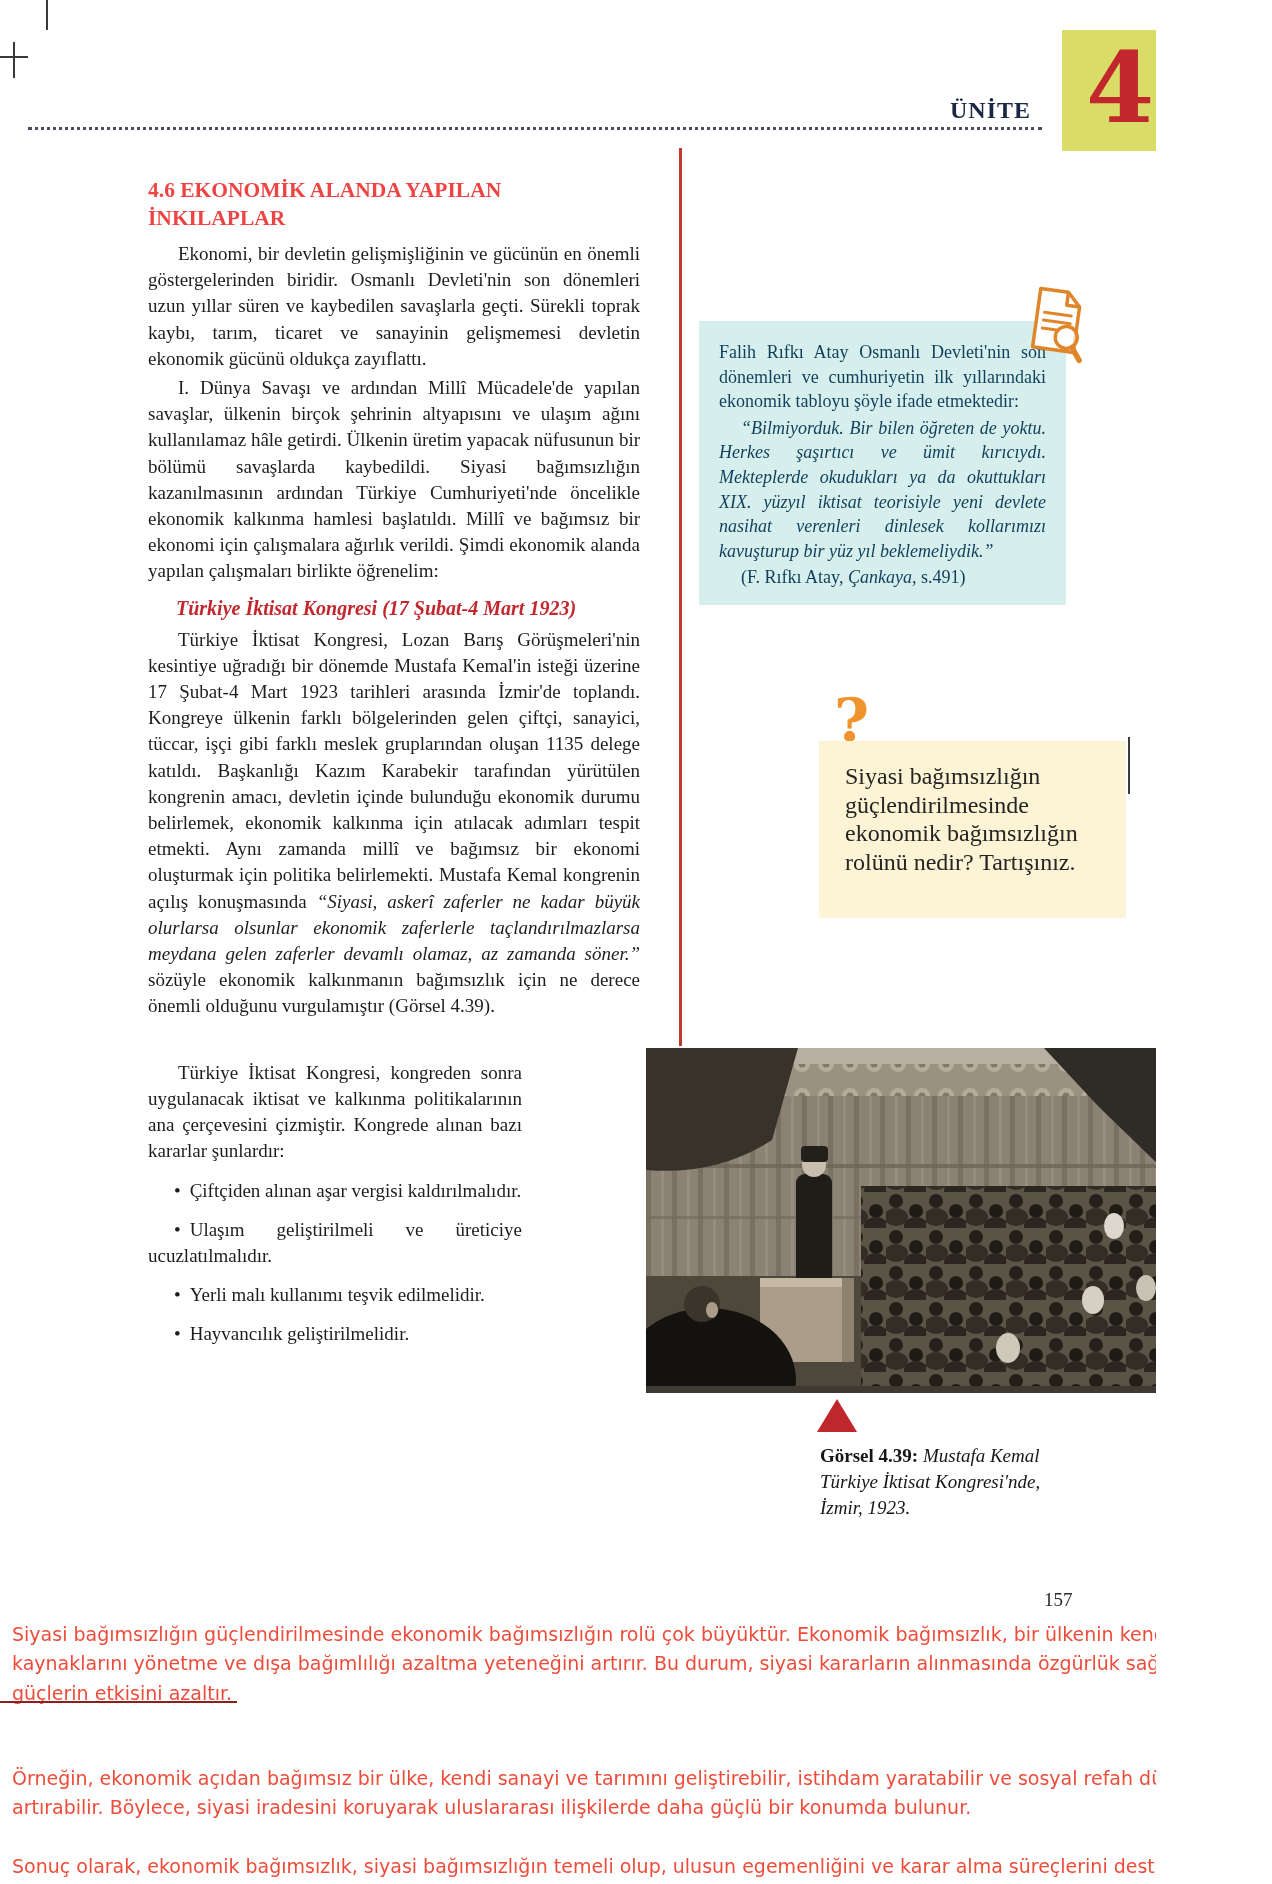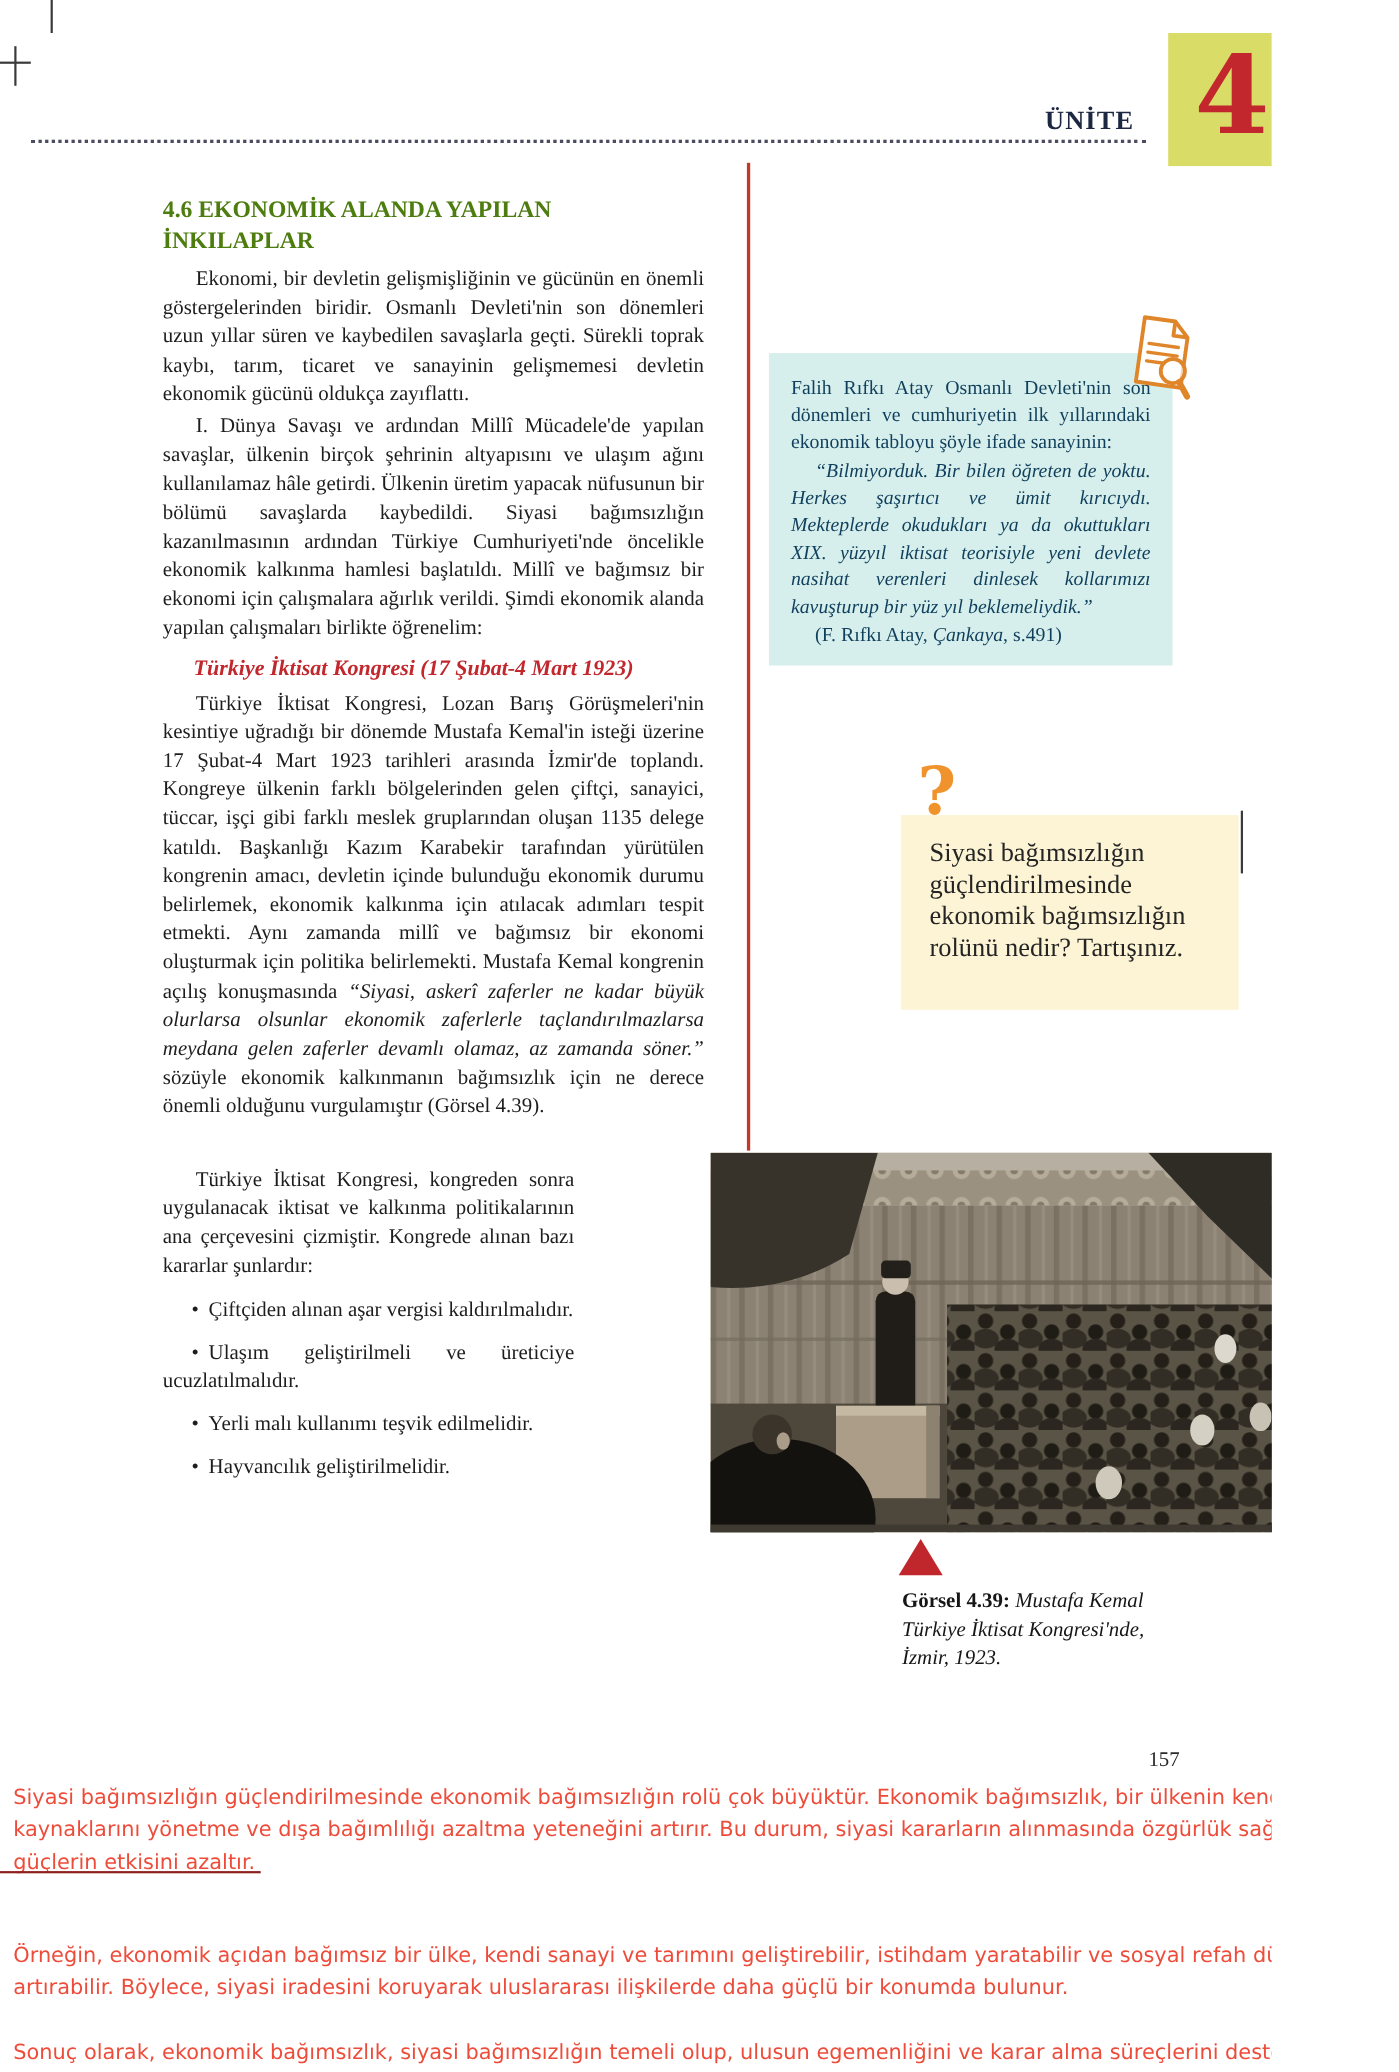--- a/index.html
+++ b/index.html
@@ -14,21 +14,21 @@
   .unit-label { left: 950px; top: 97px; font-size: 24px; font-weight: 700; letter-spacing: 1px; color: #1c2742; }
   .unit-box { left: 1062px; top: 30px; width: 143px; height: 121px; background: #d9dc66; }
   .unit-number { position: absolute; left: 24px; top: 2px; font-family: "DejaVu Serif", serif;
                  font-size: 98px; font-weight: 700; color: #c1272d; line-height: 1.15; }
   .dotted-rule { left: 28px; top: 127px; width: 1014px; height: 0; border-top: 3px dotted #4c4c60; }
 
   .divider { left: 679px; top: 148px; width: 3px; height: 898px; background: #c0392b; }
 
   .col-main { left: 148px; top: 176px; width: 492px; font-size: 19px; line-height: 26.2px;
               text-align: justify; hyphens: auto; }
-  .sec-title { font-size: 21.5px; line-height: 28px; font-weight: 700; color: #4d7c0f;
+  .sec-title { font-size: 21.5px; line-height: 28px; font-weight: 700; color: #ef4444;
                margin-bottom: 9px; text-align: left; }
   .col-main p { text-indent: 30px; }
   .col-main p + p { margin-top: 3px; }
   .sub-title { font-size: 20px; line-height: 26px; font-weight: 700; color: #c1272d;
                margin: 10px 0 6px; padding-left: 28px; text-align: left; font-style: italic; }
   .q-italic { font-style: italic; }
   .narrow { width: 374px; margin-top: 40px; }
   .decisions { list-style: none; }
   .decisions li { margin-top: 13px; text-indent: 26px; text-align: justify; }
   .blt { margin-right: 9px; }
@@ -93,21 +93,21 @@
       <ul class="decisions">
         <li><span class="blt">•</span><span>Çiftçiden alınan aşar vergisi kaldırılmalıdır.</span></li>
         <li><span class="blt">•</span><span>Ulaşım geliştirilmeli ve üreticiye ucuzlatılmalıdır.</span></li>
         <li><span class="blt">•</span><span>Yerli malı kullanımı teşvik edilmelidir.</span></li>
         <li><span class="blt">•</span><span>Hayvancılık geliştirilmelidir.</span></li>
       </ul>
     </div>
   </div>
 
   <div class="abs quote-box">
-    <p class="intro">Falih Rıfkı Atay Osmanlı Devleti'nin son dönemleri ve cumhuriyetin ilk yıllarındaki ekonomik tabloyu şöyle ifade sanayinin:</p>
+    <p class="intro">Falih Rıfkı Atay Osmanlı Devleti'nin son dönemleri ve cumhuriyetin ilk yıllarındaki ekonomik tabloyu şöyle ifade etmektedir:</p>
     <p class="quo">“Bilmiyorduk. Bir bilen öğreten de yoktu. Herkes şaşırtıcı ve ümit kırıcıydı. Mekteplerde okudukları ya da okuttukları XIX. yüzyıl iktisat teorisiyle yeni devlete nasihat verenleri dinlesek kollarımızı kavuşturup bir yüz yıl beklemeliydik.”</p>
     <p class="cite"><span>(F. Rıfkı Atay, </span><span class="cite-work">Çankaya</span><span>, s.491)</span></p>
   </div>
   <div class="abs doc-icon">
     <svg viewBox="0 0 64 76" width="66" height="76">
       <g fill="#ffffff" stroke="#e0862a" stroke-width="3.5" stroke-linejoin="round">
         <path d="M11 5 h28 l13 13 v46 h-41 z"></path>
         <path d="M39 5 v13 h13" fill="none"></path>
       </g>
       <g stroke="#e0862a" stroke-width="3" stroke-linecap="round">

